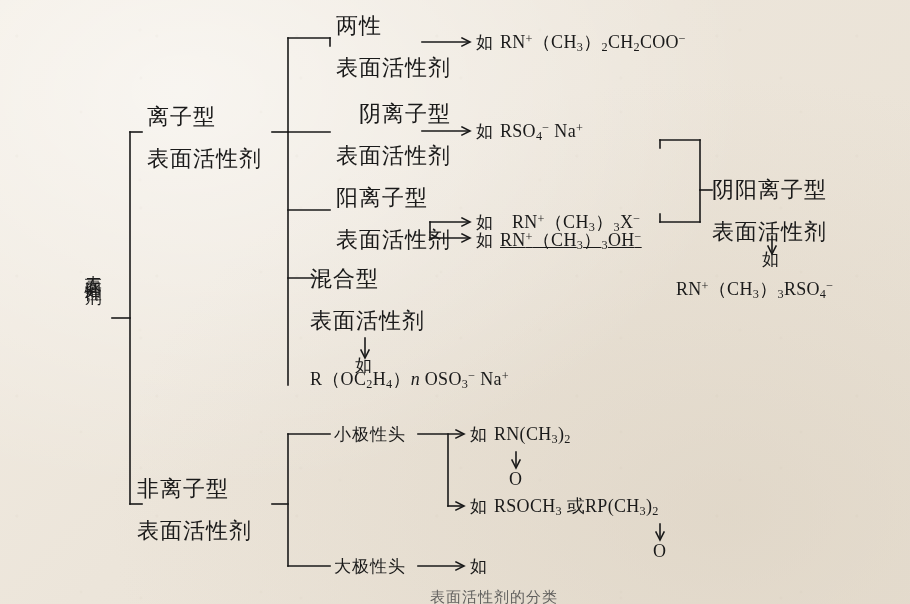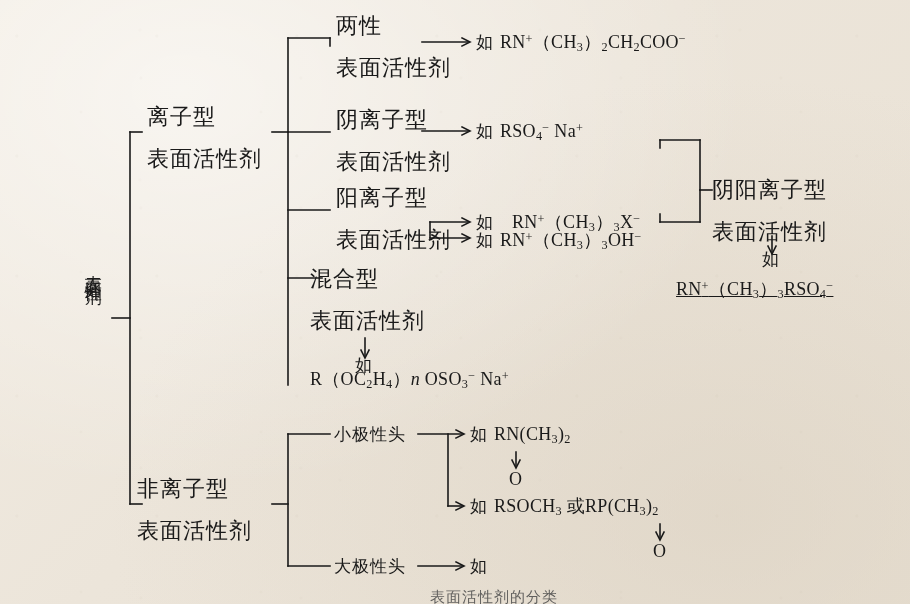--- a/index.html
+++ b/index.html
@@ -182,48 +182,48 @@
 
   <div class="two-line" style="left:336px; top:5px;">
     <div>两性</div>
     <div>表面活性剂</div>
   </div>
   <div class="lbl cjk" style="left:476px; top:30px;">如</div>
   <div class="lbl formula" style="left:500px; top:29px;font-family:Liberation Serif, serif;">
     RN<sup>+</sup>（CH<sub>3</sub>）<sub>2</sub>CH<sub>2</sub>COO<sup>−</sup>
   </div>
 
-  <div class="two-line" style="left:336px; top:99px;">
+  <div class="two-line" style="left:336px; top:93px;text-align:right;">
     <div>阴离子型</div>
     <div>表面活性剂</div>
   </div>
   <div class="lbl cjk" style="left:476px; top:119px;">如</div>
   <div class="lbl formula" style="left:500px; top:118px;">
     RSO<sub>4</sub><sup>−</sup> Na<sup>+</sup>
   </div>
 
   <div class="two-line" style="left:336px; top:177px;">
     <div>阳离子型</div>
     <div>表面活性剂</div>
   </div>
   <div class="lbl cjk" style="left:476px; top:210px;">如</div>
   <div class="lbl formula" style="left:500px; top:209px;margin-left:12px;">
     RN<sup>+</sup>（CH<sub>3</sub>）<sub>3</sub>X<sup>−</sup>
   </div>
   <div class="lbl cjk" style="left:476px; top:228px;">如</div>
-  <div class="lbl formula" style="left:500px; top:227px;">
+  <div class="lbl formula" style="left:500px; top:227px;text-decoration:underline;">
     RN<sup>+</sup>（CH<sub>3</sub>）<sub>3</sub>OH<sup>−</sup>
   </div>
 
   <div class="two-line" style="left:712px; top:153px;margin-top:16px;">
     <div>阴阳离子型</div>
     <div>表面活性剂</div>
   </div>
   <div class="lbl cjk" style="left:762px; top:247px;">如</div>
-  <div class="lbl formula" style="left:676px; top:276px;text-decoration:underline;">
+  <div class="lbl formula" style="left:676px; top:276px;">
     RN<sup>+</sup>（CH<sub>3</sub>）<sub>3</sub>RSO<sub>4</sub><sup>−</sup>
   </div>
 
   <div class="two-line" style="left:310px; top:258px;">
     <div>混合型</div>
     <div>表面活性剂</div>
   </div>
   <div class="lbl cjk" style="left:355px; top:353px;">如</div>
   <div class="lbl formula" style="left:310px; top:366px;text-align:center;">
     R（OC<sub>2</sub>H<sub>4</sub>）<i>n</i> OSO<sub>3</sub><sup>−</sup> Na<sup>+</sup>

